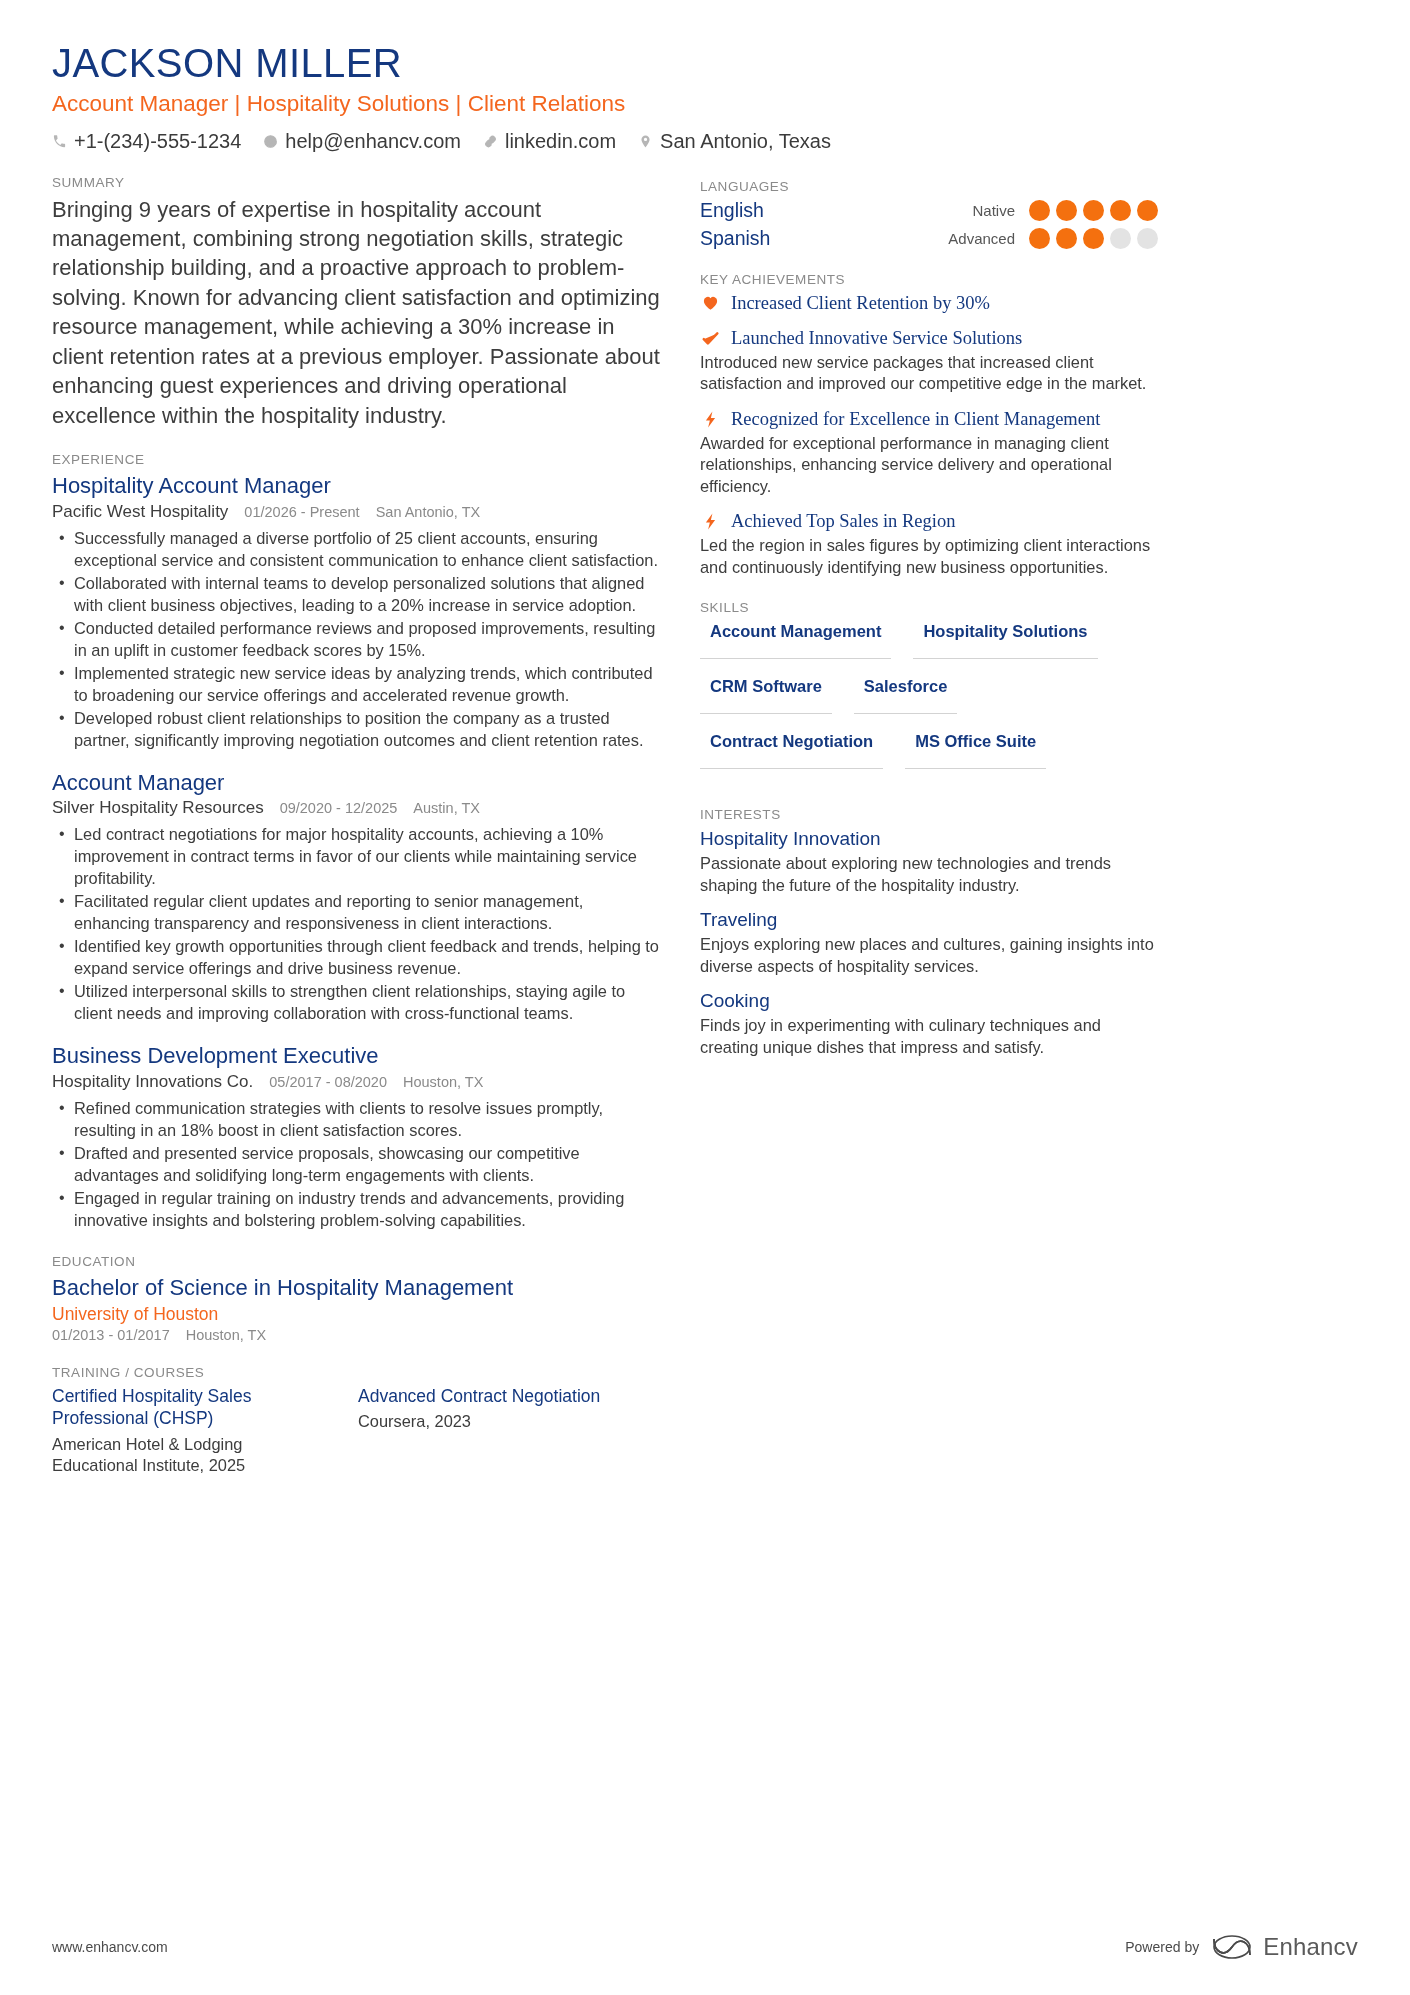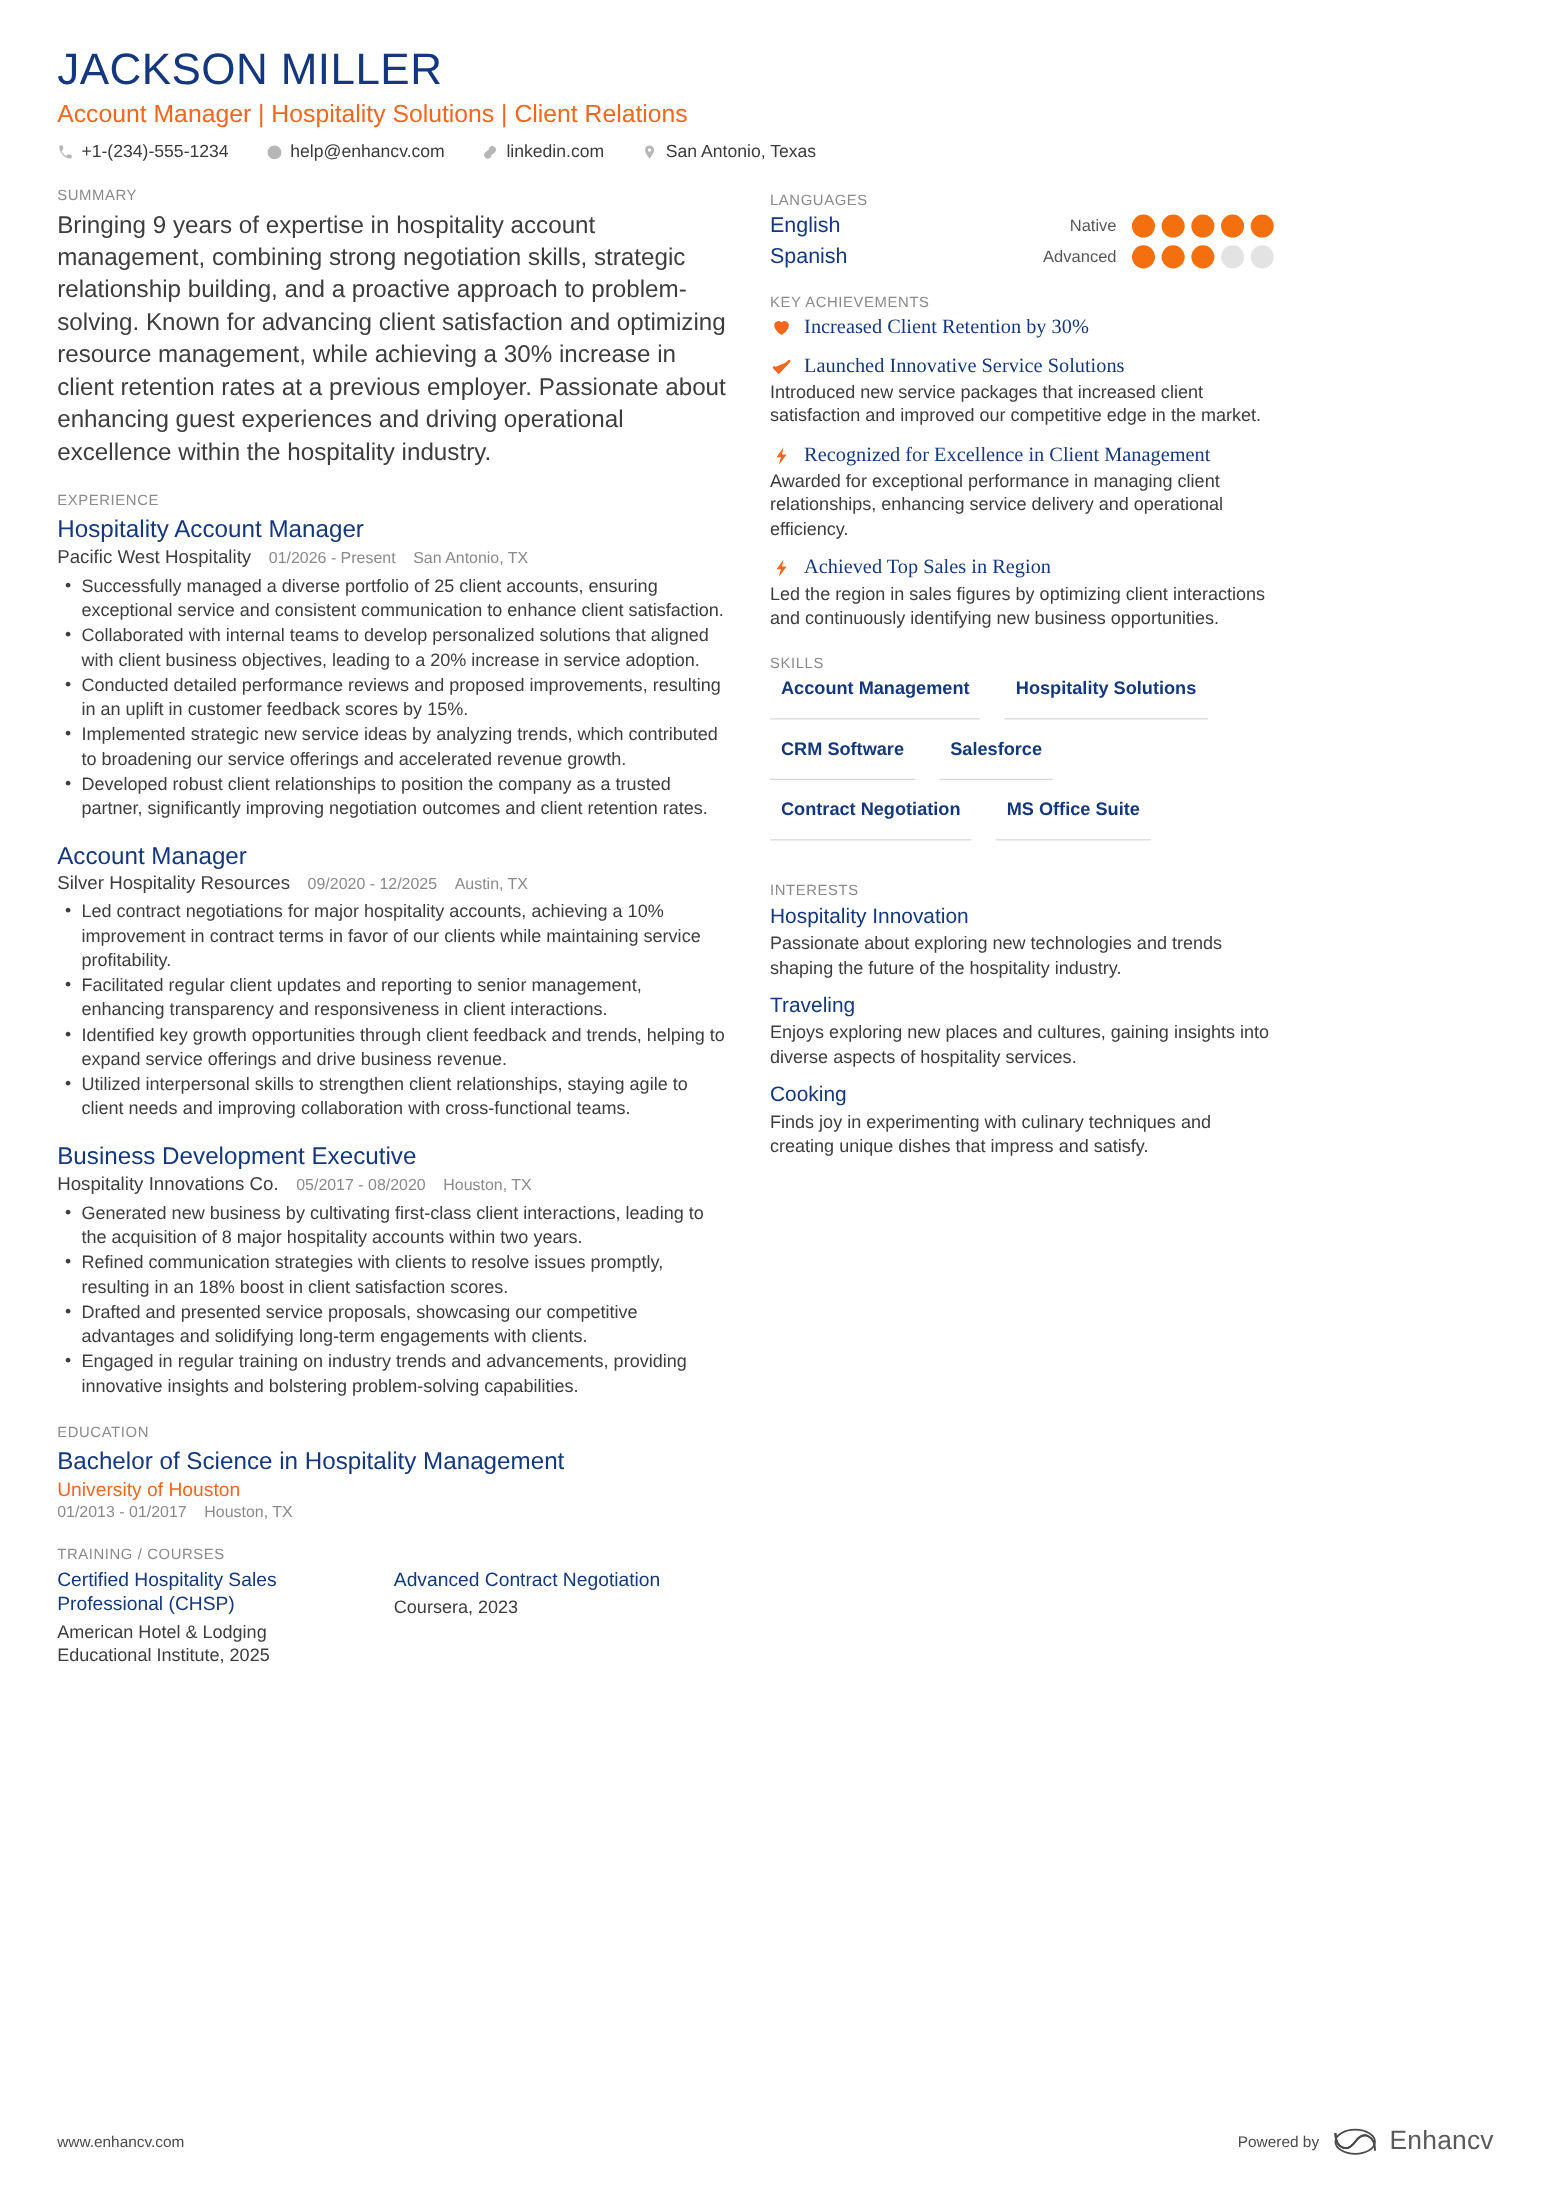--- a/index.html
+++ b/index.html
@@ -28,22 +28,22 @@
   .hdr-title {
     font-size: 22.5px;
     color: #f4661e;
     line-height: 1.25;
     margin-bottom: 11px;
     font-weight: 400;
   }
   .hdr-contacts {
     display: flex;
     align-items: center;
-    gap: 34px;
-    font-size: 16px;
+    gap: 22px;
+    font-size: 20px;
     color: #3b3b3b;
     margin-bottom: 22px;
     flex-wrap: wrap;
   }
   .contact {
     display: flex;
     align-items: center;
     gap: 7px;
     white-space: nowrap;
   }
@@ -355,21 +355,20 @@
             </ul>
           </div>
           <div class="job">
             <div class="job-title">Business Development Executive</div>
             <div class="job-meta">
               <span class="job-company">Hospitality Innovations Co.</span>
               <span class="job-dates">05/2017 - 08/2020</span>
               <span class="job-loc">Houston, TX</span>
             </div>
             <ul class="bullets">
-              <li>Generated new business by cultivating first-class client interactions, leading to the acquisition of 8 major hospitality accounts within two years.</li>
               <li>Refined communication strategies with clients to resolve issues promptly, resulting in an 18% boost in client satisfaction scores.</li>
               <li>Drafted and presented service proposals, showcasing our competitive advantages and solidifying long-term engagements with clients.</li>
               <li>Engaged in regular training on industry trends and advancements, providing innovative insights and bolstering problem-solving capabilities.</li>
             </ul>
           </div>
         </div>
     </div>
 
     <div class="sec">
       <div class="sec-label">EDUCATION</div>

